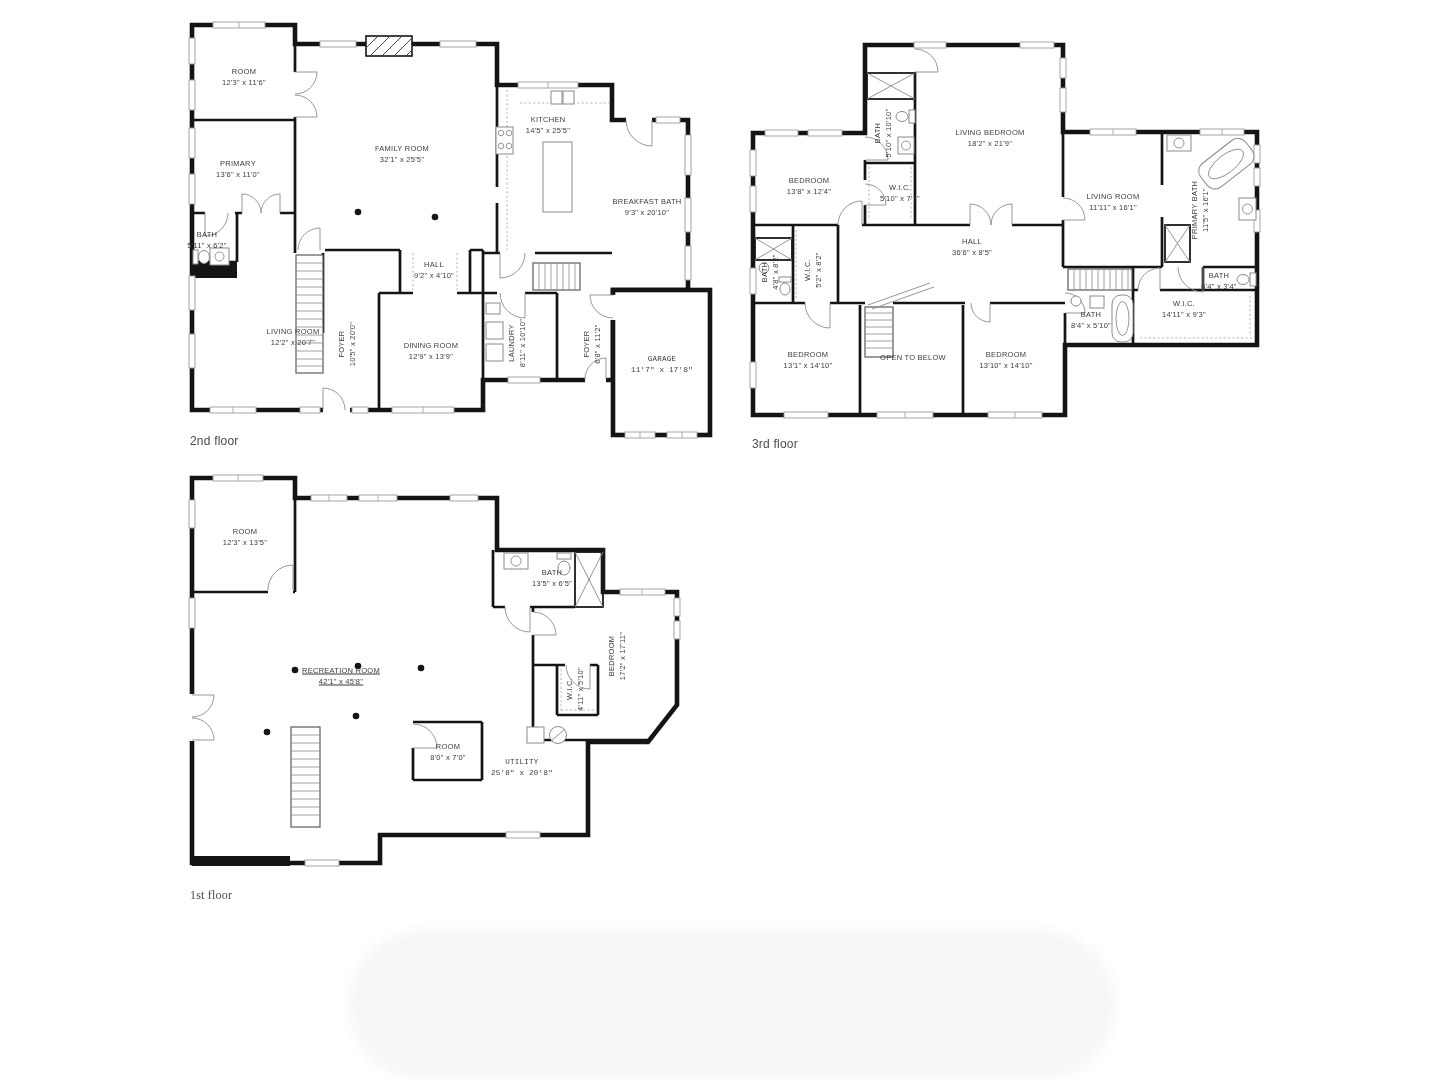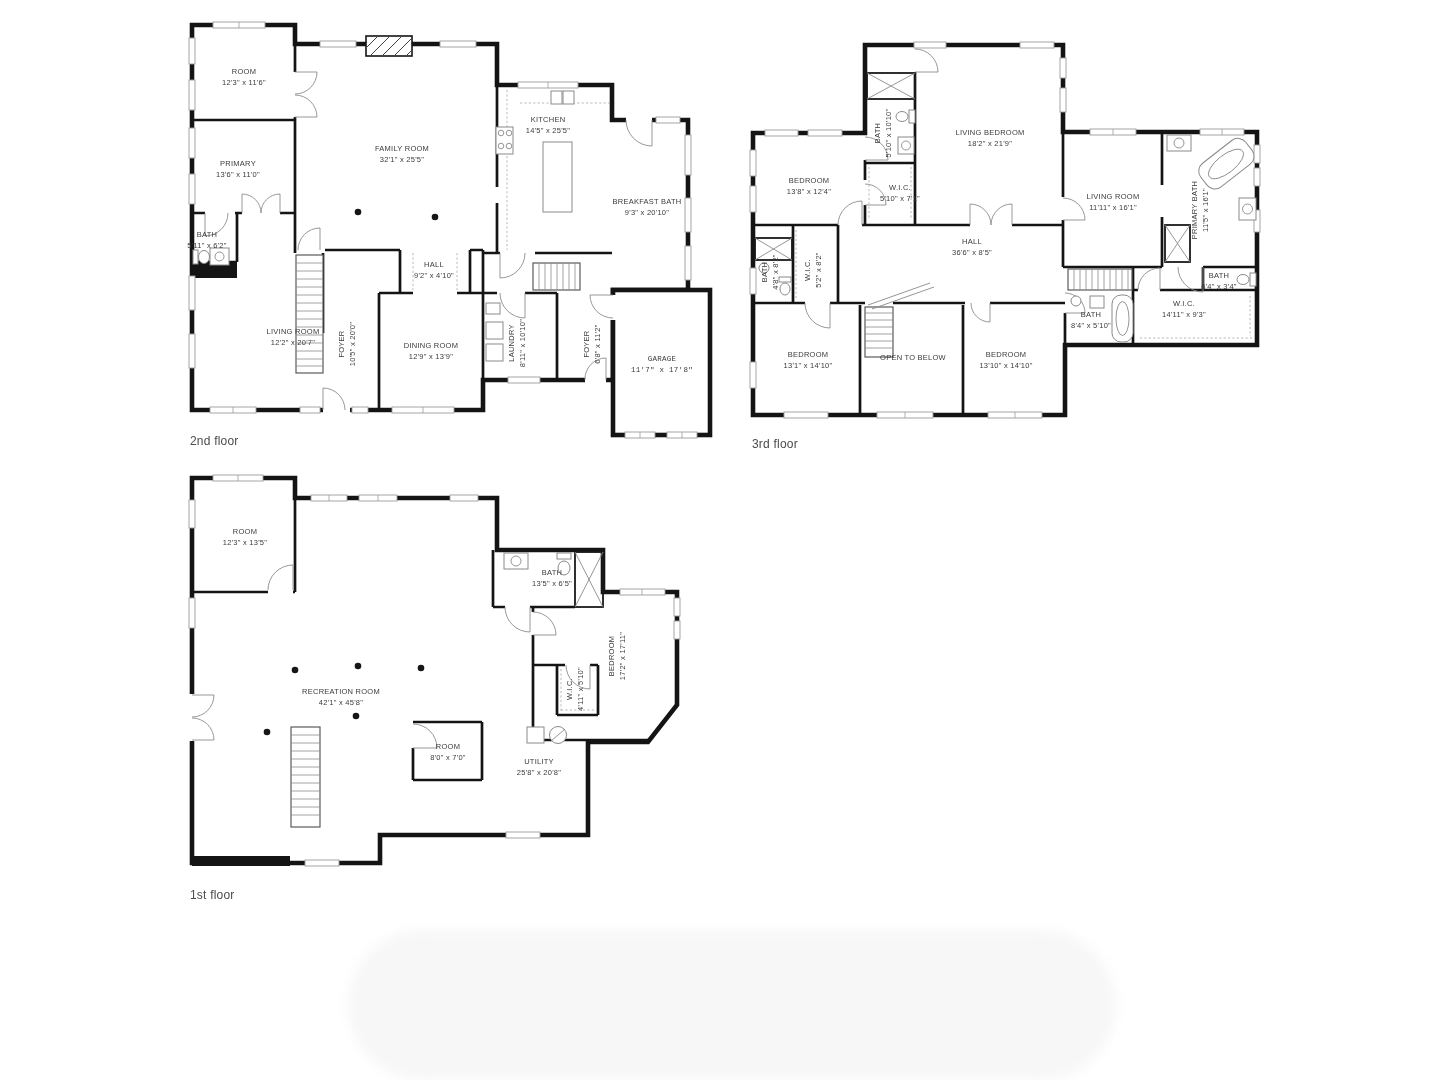--- a/index.html
+++ b/index.html
@@ -342,21 +342,21 @@
         <circle class="dot" cx="421" cy="668" r="3.3"></circle>
         <circle class="dot" cx="267" cy="732" r="3.3"></circle>
         <circle class="dot" cx="356" cy="716" r="3.3"></circle>
       </g>
     </g>
   </svg>
 
   <div id="labels">
     <div class="floor-label" style="left: 190px; top: 434px;">2nd floor</div>
     <div class="floor-label" style="left: 752px; top: 437px;">3rd floor</div>
-    <div class="floor-label" style="left: 190px; top: 888px;">1st floor</div>
+    <div class="floor-label" style="left: 190px; top: 888px; font-family: Liberation Serif, serif;">1st floor</div>
     <div>
         <div class="room-label" style="left: 244px; top: 77px;">
           <div>ROOM</div>
           <div>12'3" x 11'6"</div>
         </div>
         <div class="room-label" style="left: 238px; top: 169px;">
           <div>PRIMARY</div>
           <div>13'6" x 11'0"</div>
         </div>
         <div class="room-label" style="left: 207px; top: 240px;">
@@ -467,35 +467,35 @@
       </div>
     <div>
         <div class="room-label" style="left: 245px; top: 537px;">
           <div>ROOM</div>
           <div>12'3" x 13'5"</div>
         </div>
         <div class="room-label" style="left: 552px; top: 578px;">
           <div>BATH</div>
           <div>13'5" x 6'5"</div>
         </div>
-        <div class="room-label" style="left: 341px; top: 697px;">
+        <div class="room-label" style="left: 341px; top: 676px; text-decoration: underline;">
           <div>RECREATION ROOM</div>
           <div>42'1" x 45'8"</div>
         </div>
         <div class="room-label rot" style="left: 617px; top: 656px;">
           <div>BEDROOM</div>
           <div>17'2" x 17'11"</div>
         </div>
         <div class="room-label rot" style="left: 575px; top: 689px;">
           <div>W.I.C.</div>
           <div>4'11" x 5'10"</div>
         </div>
         <div class="room-label" style="left: 448px; top: 752px;">
           <div>ROOM</div>
           <div>8'0" x 7'0"</div>
         </div>
-        <div class="room-label" style="left: 539px; top: 767px;">
+        <div class="room-label" style="left: 522px; top: 767px; font-family: Liberation Mono, monospace;">
           <div>UTILITY</div>
           <div>25'8" x 20'8"</div>
         </div>
       </div>
   </div>
 </div>
 
 </body></html>

